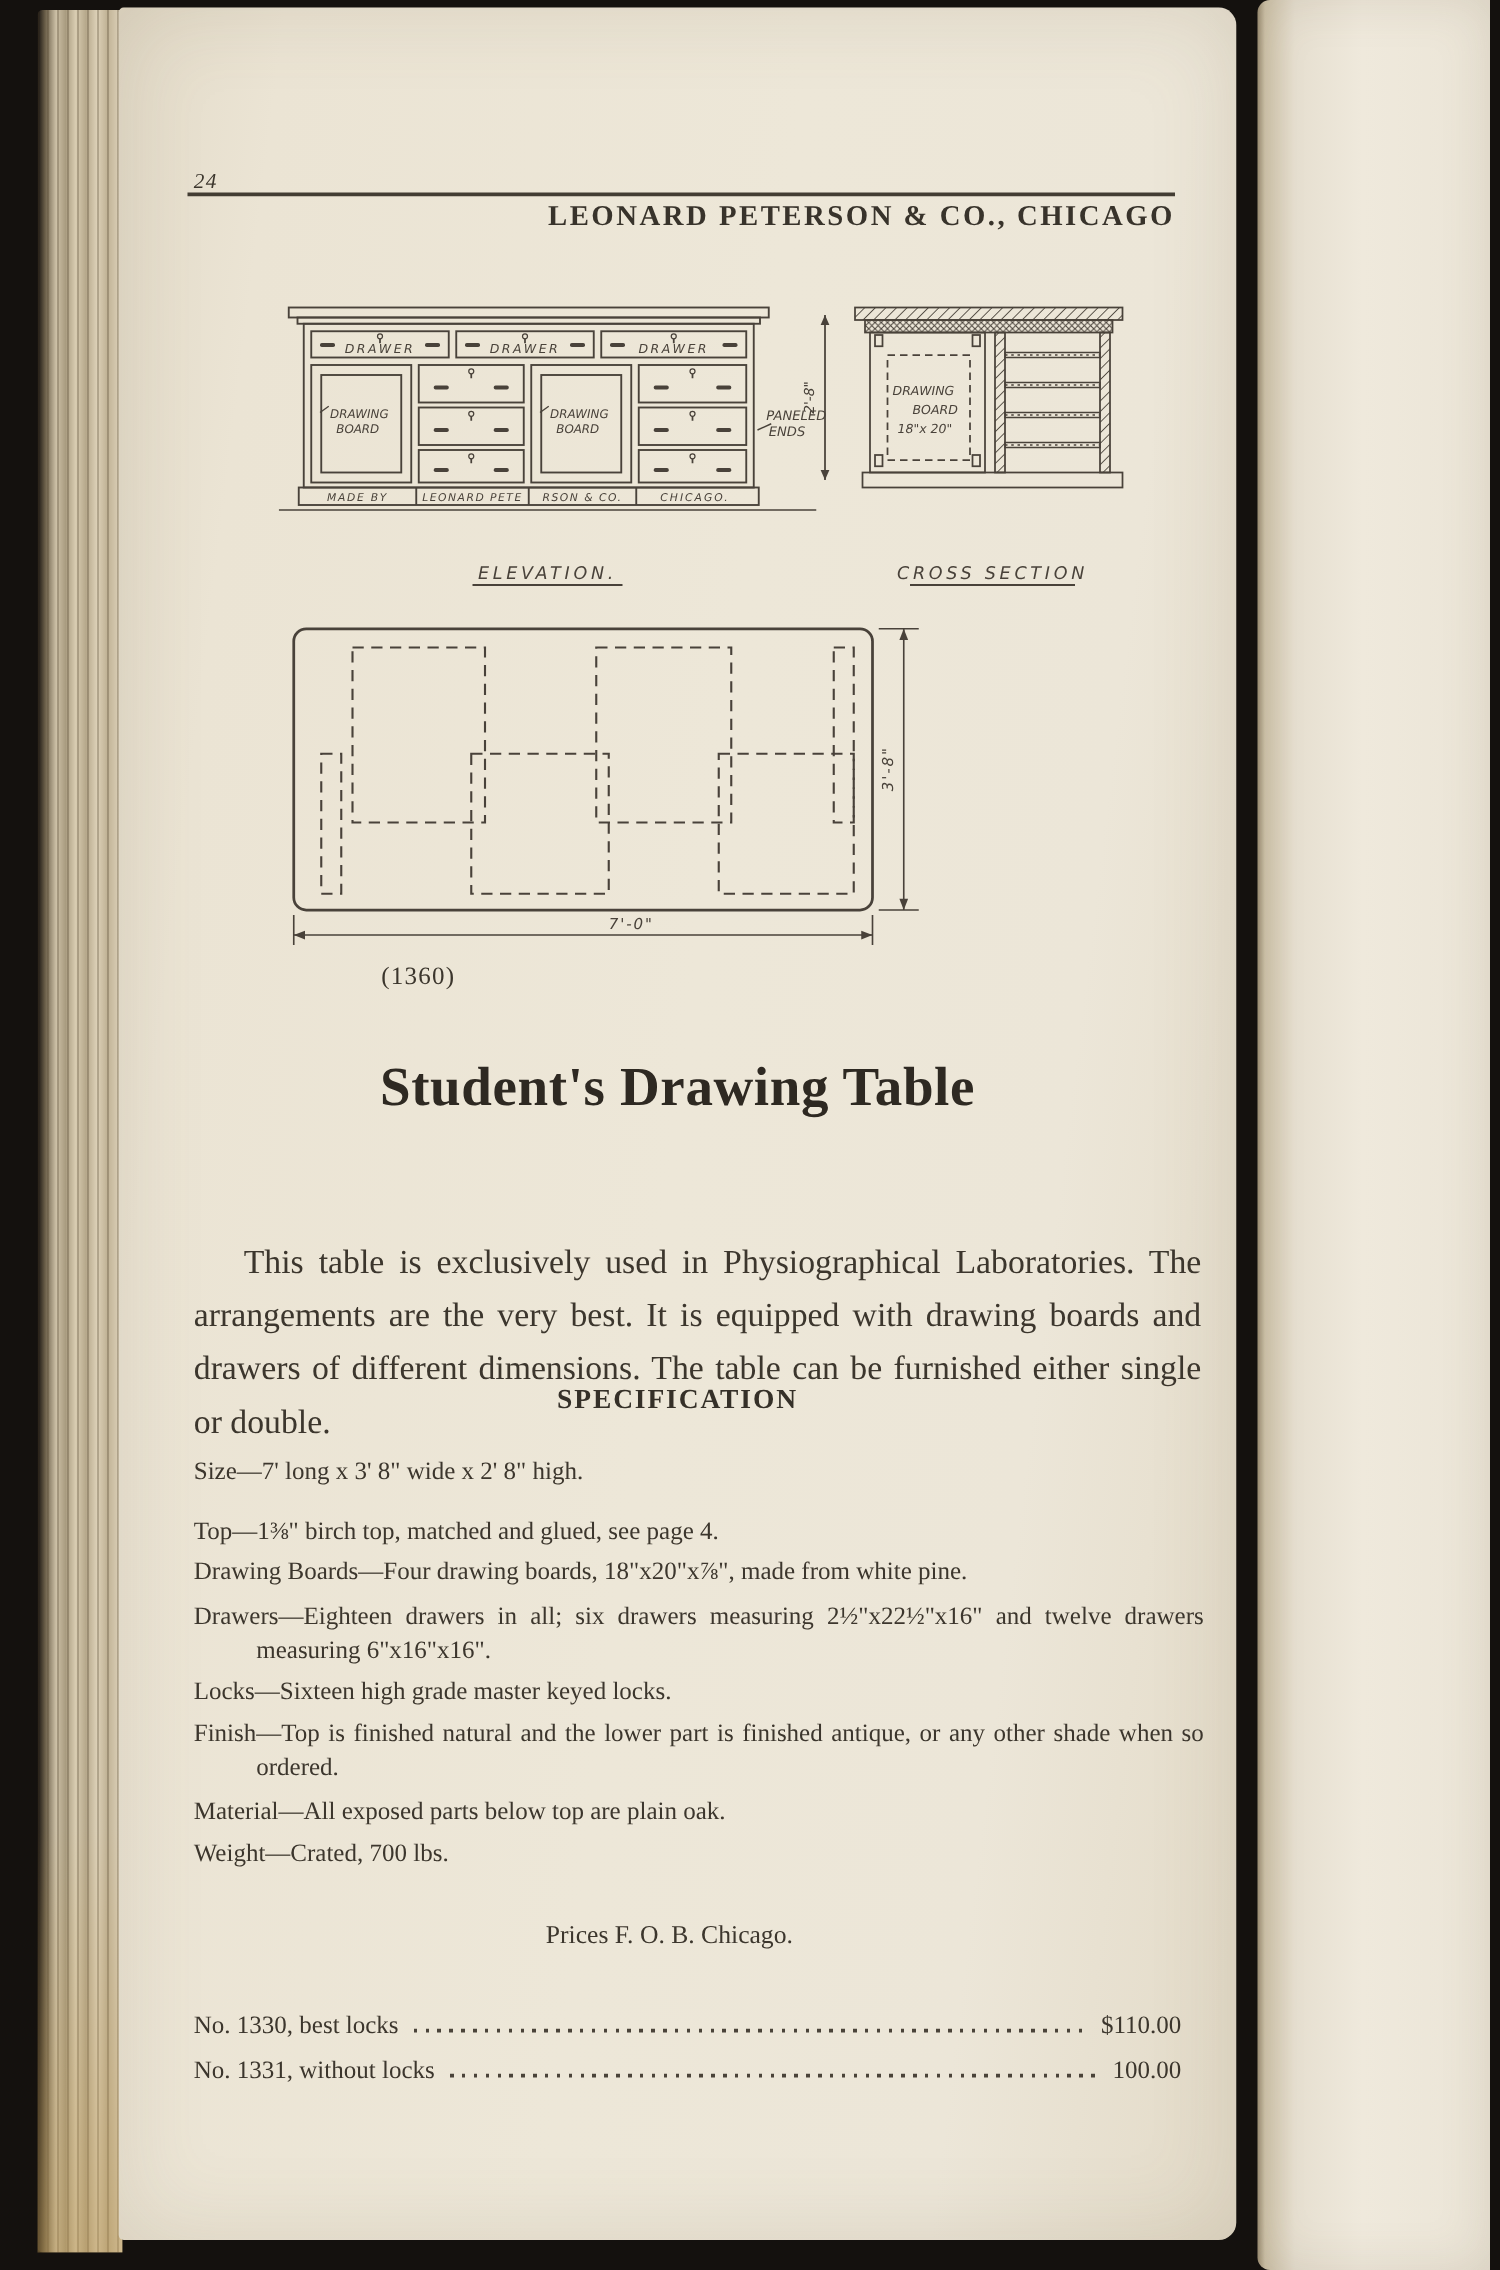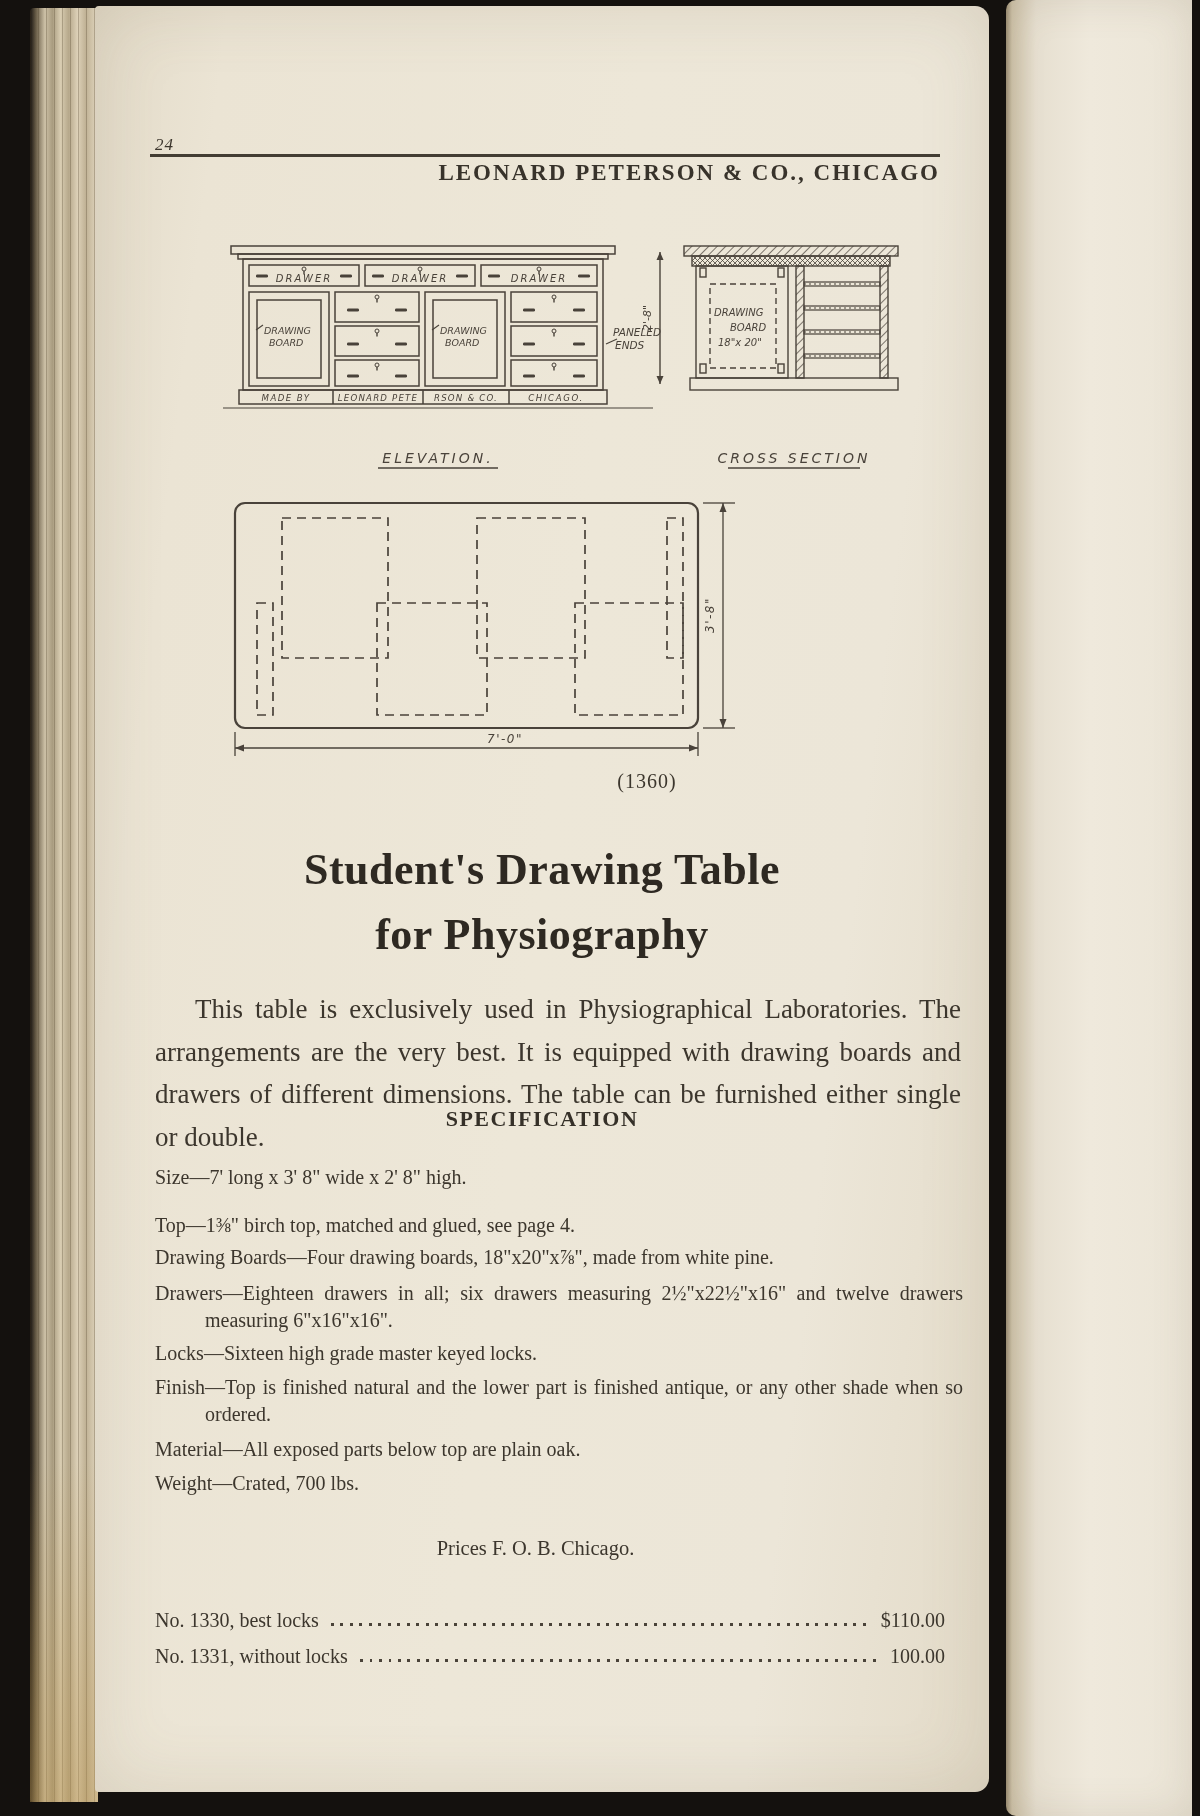--- a/index.html
+++ b/index.html
@@ -26,21 +26,21 @@
   .page-number{position:absolute;left:60px;top:129px;font-size:17px;letter-spacing:1px;font-style:italic;}
   .company{position:absolute;left:55px;right:49px;top:108px;text-align:right;font-weight:bold;
     font-size:23px;letter-spacing:2px;color:#38332b;margin-top:46px;}
   .header-rule{position:absolute;left:55px;right:49px;top:148px;height:2.5px;background:#433d33;}
 
   svg text{font-family:"DejaVu Sans",sans-serif;font-style:italic;fill:#49423a;}
   svg .cap{font-size:14px;letter-spacing:3px;}
   .fig-elevation{position:absolute;left:128px;top:232px;width:440px;height:240px;}
   .fig-cross{position:absolute;left:545px;top:232px;width:270px;height:240px;}
   .fig-plan{position:absolute;left:120px;top:478px;width:540px;height:300px;}
-  .fig-number{position:absolute;left:0;right:0;top:764px;text-align:center;padding-left:210px;
+  .fig-number{position:absolute;left:0;right:0;top:764px;text-align:left;padding-left:210px;
     font-size:20px;letter-spacing:1px;}
 
   .product-title{position:absolute;left:0;right:0;top:832px;text-align:center;font-weight:bold;
     font-size:44px;line-height:1.47;color:#2e2922;letter-spacing:.5px;}
 
   .intro{position:absolute;left:60px;width:806px;top:982px;font-size:27px;line-height:1.58;
     text-align:justify;text-indent:40px;margin:0;}
 
   .spec-heading{position:absolute;left:0;right:0;top:1100px;text-align:center;font-weight:bold;
     font-size:22px;letter-spacing:1.5px;margin:0;color:#353028;}
@@ -248,21 +248,20 @@
         <path d="M508 244 l-3.5 -9 l7 0 z" fill="#49423a" stroke="none"></path>
       </g>
       <text x="290" y="259" font-size="12" letter-spacing="1.5" text-anchor="middle">7'-0"</text>
       <text x="499" y="131" font-size="12" letter-spacing="1.5" text-anchor="middle" transform="rotate(-90 499 131)">3'-8"</text>
     </svg>
 
     <div class="fig-number">(1360)</div>
 
     <div class="product-title">
       <div>Student's Drawing Table</div>
-      <div>for Physiography</div>
     </div>
 
     <p class="intro">This table is exclusively used in Physiographical Laboratories. The arrangements are the very best. It is equipped with drawing boards and drawers of different dimensions. The table can be furnished either single or double.</p>
 
     <p class="spec-heading">SPECIFICATION</p>
 
     <div class="spec-list">
       <p class="spec-item">Size—7' long x 3' 8" wide x 2' 8" high.</p>
       <p class="spec-item">Top—1⅜" birch top, matched and glued, see page 4.</p>
       <p class="spec-item">Drawing Boards—Four drawing boards, 18"x20"x⅞", made from white pine.</p>

